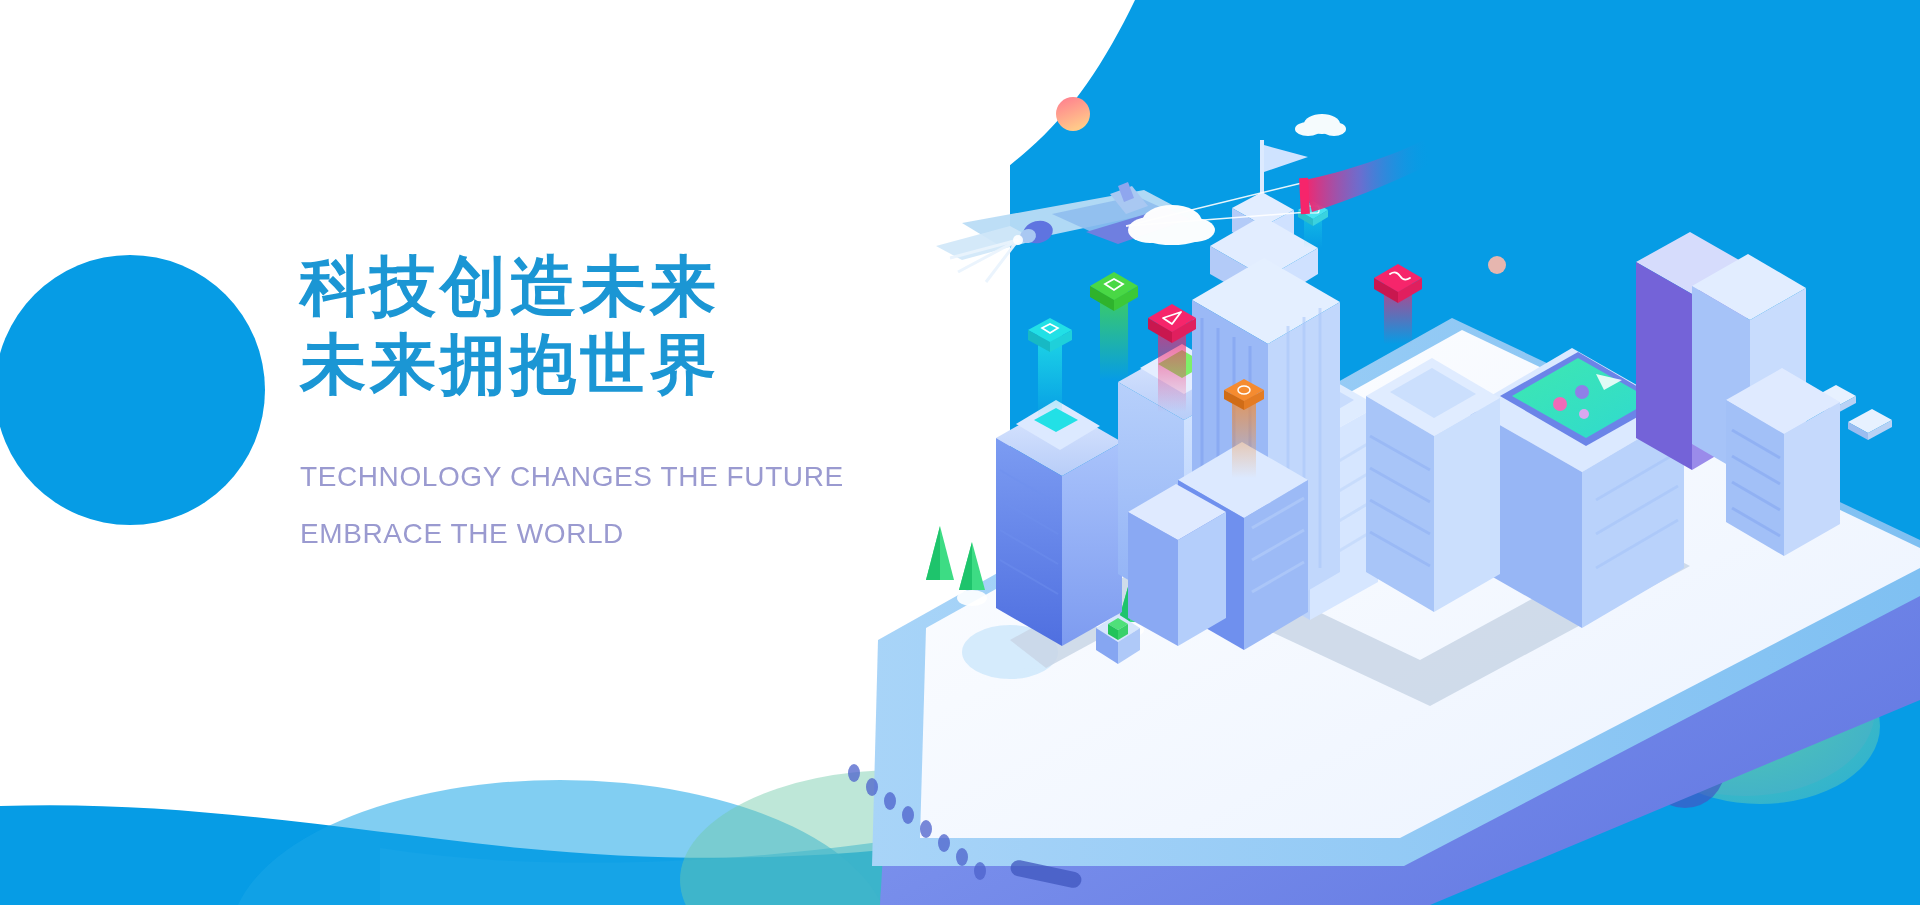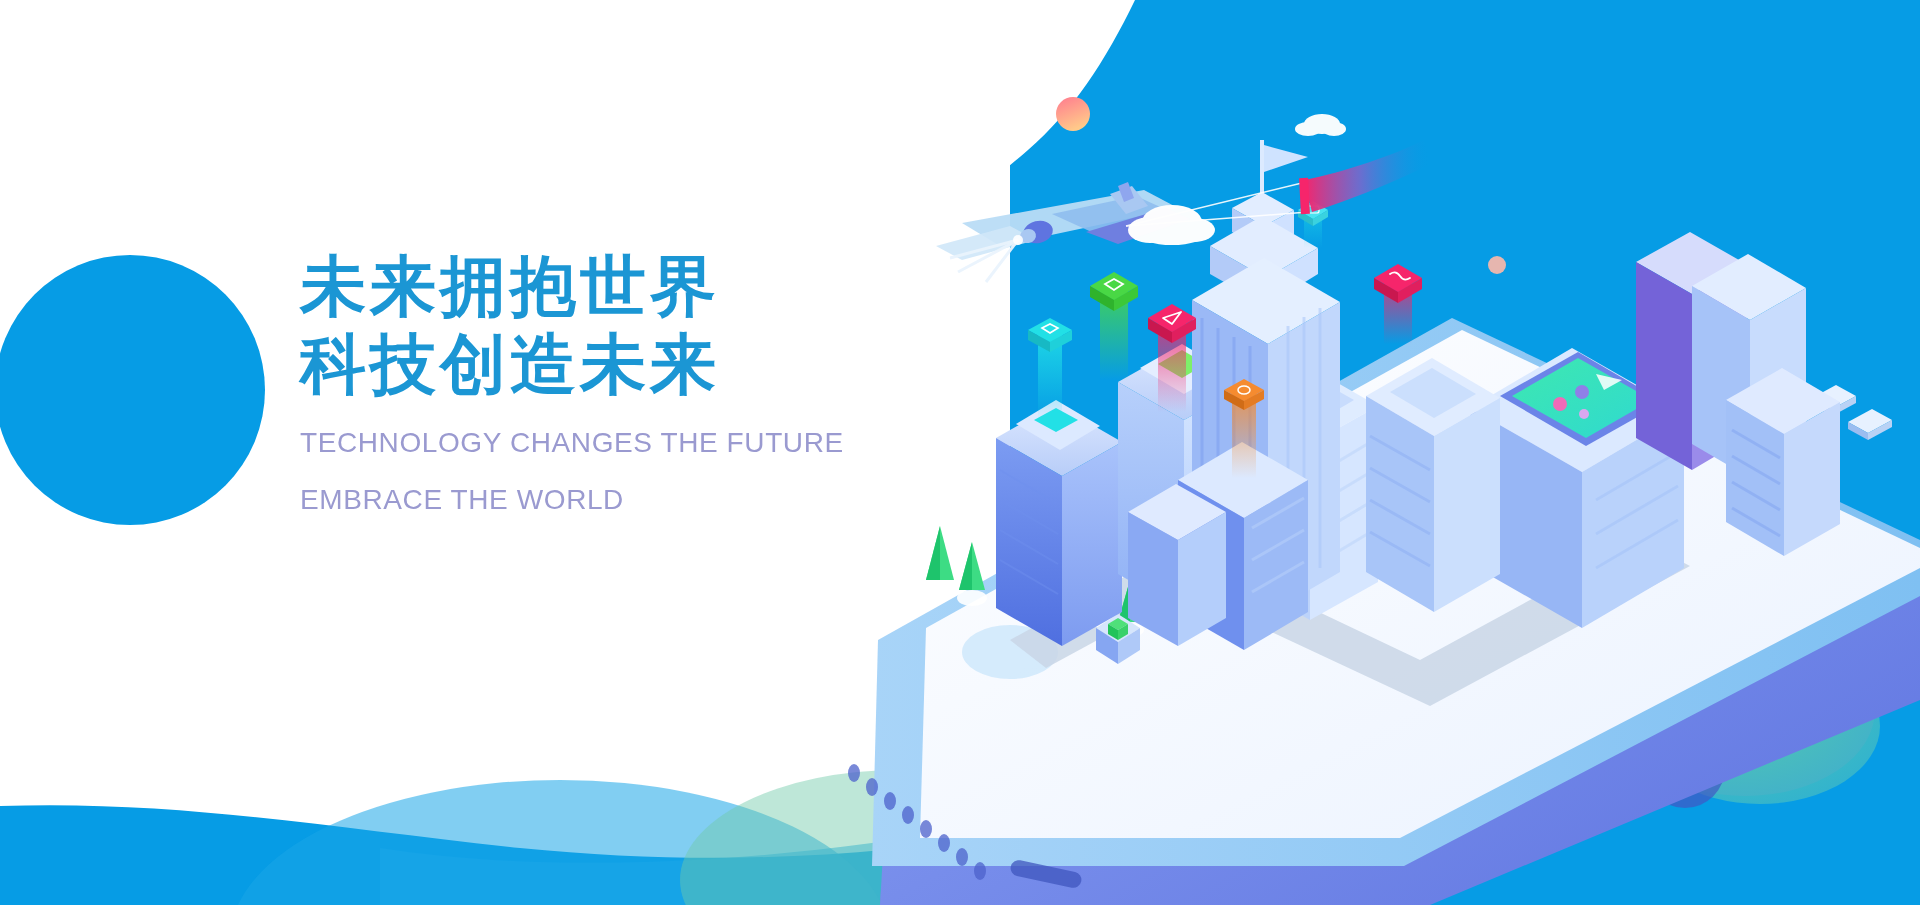--- a/index.html
+++ b/index.html
@@ -31,21 +31,21 @@
   .headline {
     font-family:"DejaVu Sans", sans-serif;
     font-weight:bold;
     font-size:66px;
     line-height:78px;
     letter-spacing:4px;
     color:#1b96d4;
     white-space:nowrap;
   }
   .subtitle {
-    margin-top:16px;
+    margin-top:50px;
     font-family:"Liberation Sans", sans-serif;
     font-weight:400;
     font-size:28px;
     line-height:45px;
     letter-spacing:0.6px;
     color:#9a9ad0;
     white-space:nowrap;
   }
 </style>
 </head>
@@ -581,19 +581,19 @@
         <ellipse cx="897" cy="323" rx="13" ry="7"></ellipse>
         <ellipse cx="922" cy="323" rx="12" ry="6"></ellipse>
       </g>
     </g>
 
     <circle cx="1073" cy="114" r="17" fill="url(#sunOrb)"></circle>
     <circle cx="1497" cy="265" r="9" fill="#ffb9a8" opacity="0.9"></circle>
   </svg>
 
   <div id="copy">
+    <div class="headline">科技创造未来</div>
     <div class="headline">未来拥抱世界</div>
-    <div class="headline">科技创造未来</div>
     <div class="subtitle">TECHNOLOGY CHANGES THE FUTURE</div>
     <div class="subtitle" style="margin-top:12px">EMBRACE THE WORLD</div>
   </div>
 
 </div>
 
 </body></html>

